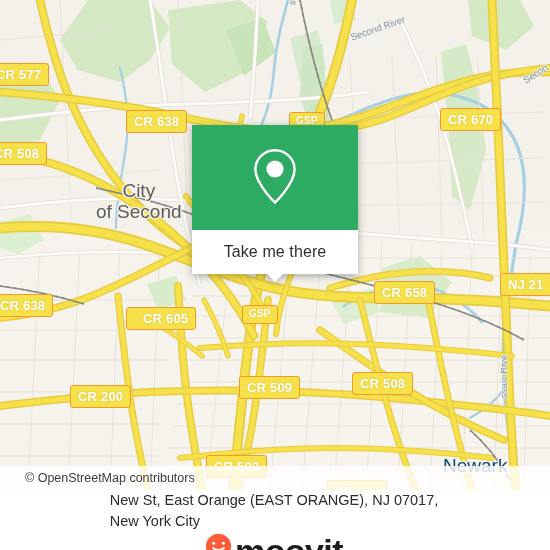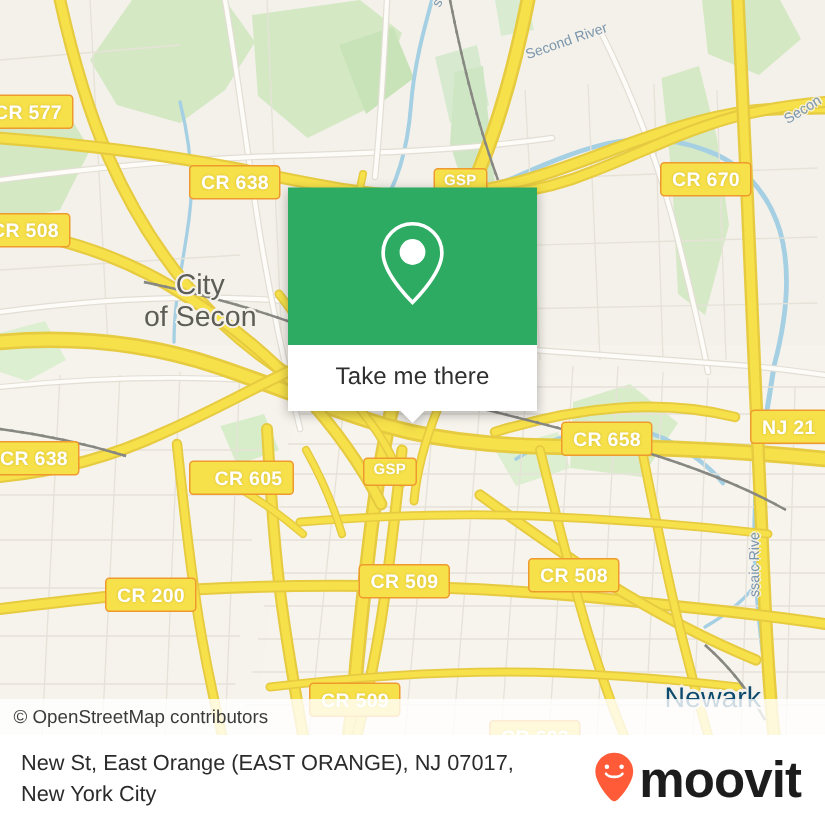--- a/index.html
+++ b/index.html
@@ -93,21 +93,21 @@
   #attribution {
     position: absolute;
     left: 0;
     bottom: 0;
     width: 550px;
     height: 24px;
     background: rgba(255,255,255,0.80);
     display: flex;
     align-items: center;
     box-sizing: border-box;
-    padding-left: 9px;
+    padding-left: 25px;
   }
   #attribution span {
     font-size: 12.5px;
     color: #3b3b3b;
     font-family: "Liberation Sans", sans-serif;
   }
 
   
   #callout {
     position: absolute;
@@ -157,20 +157,21 @@
     left: 0;
     top: 490px;
     width: 550px;
     height: 60px;
     background: #ffffff;
     display: flex;
     align-items: center;
     justify-content: space-between;
     box-sizing: border-box;
     padding: 0 16px 0 14px;
+    flex-direction: column;
   }
   #footer-address {
     font-size: 14.5px;
     line-height: 1.45;
     color: #2b2b2b;
     font-family: "Liberation Sans", sans-serif;
     max-width: 390px;
   }
   #brand {
     display: flex;
@@ -385,21 +386,21 @@
       <path class="railt" stroke="#f4f1ea" d="M470,430 C486,444 500,462 510,480"></path>
     </svg>
 
     <div class="water-label" style="left:286px; top:2px; transform:rotate(-66deg); transform-origin:left top;">s Brook</div>
     <div class="water-label" style="left:349px; top:32px; transform:rotate(-19deg); transform-origin:left top;">Second River</div>
     <div class="water-label" style="left:521px; top:76px; transform:rotate(-32deg); transform-origin:left top;">Secon</div>
     <div class="water-label" style="left:498px; top:398px; transform:rotate(-90deg); transform-origin:left top;">ssaic Rive</div>
 
     <div class="place-label city" style="left:96px; top:181px;">
       <div>City</div>
-      <div>of Secon</div>
+      <div>of Second</div>
     </div>
     <div class="place-label city-big" style="left:443px; top:455px;">Newark</div>
 
     <div class="shield" style="left:-12px; top:63px;">CR 577</div>
     <div class="shield" style="left:126px; top:110px;">CR 638</div>
     <div class="shield" style="left:402px; top:108px;margin-left:38px;">CR 670</div>
     <div class="shield" style="left:-14px; top:142px;">CR 508</div>
     <div class="shield sm" style="left:289px; top:112px;">GSP</div>
     <div class="shield" style="left:-8px; top:294px;">CR 638</div>
     <div class="shield" style="left:126px; top:307px;padding-left:16px;">CR 605</div>

